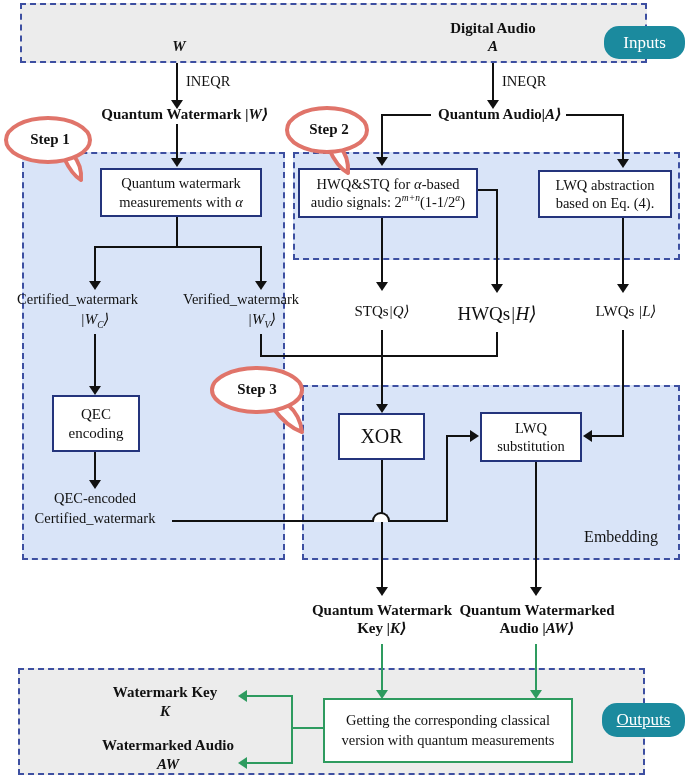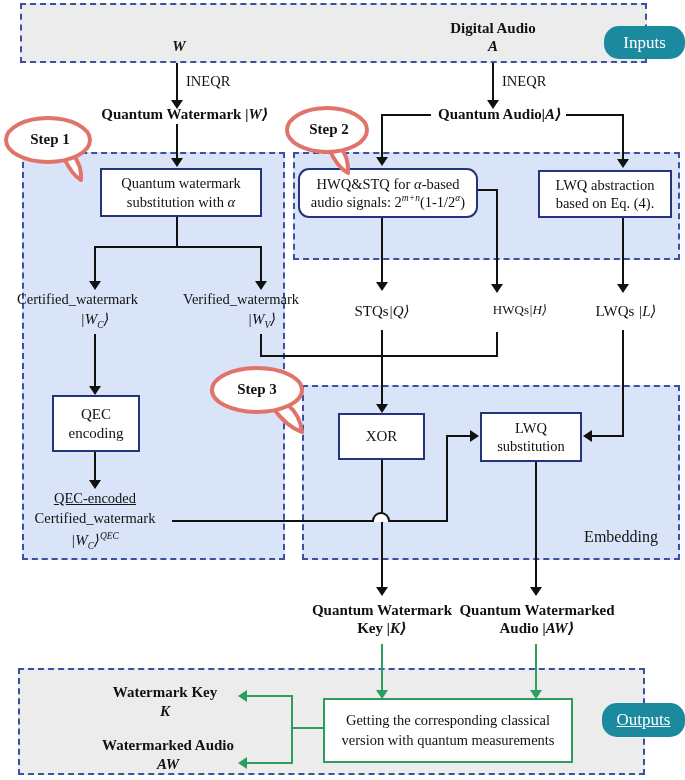--- a/index.html
+++ b/index.html
@@ -72,23 +72,23 @@
 
   <div class="hline" style="left:381px;top:114px;width:50px;"></div>
   <div class="vline" style="left:381px;top:114px;height:45px;"></div>
   <div class="ah ah-down" style="left:376px;top:157px;"></div>
   <div class="hline" style="left:566px;top:114px;width:58px;"></div>
   <div class="vline" style="left:622px;top:114px;height:47px;"></div>
   <div class="ah ah-down" style="left:617px;top:159px;"></div>
 
   <div class="pbox" style="left:100px;top:168px;width:162px;height:49px;">
     <div><span>Quantum watermark</span></div>
-    <div><span>substitution with </span><span class="it">α</span></div>
-  </div>
-  <div class="pbox" style="left:298px;top:168px;width:180px;height:50px;border-radius:11px;">
+    <div><span>measurements with </span><span class="it">α</span></div>
+  </div>
+  <div class="pbox" style="left:298px;top:168px;width:180px;height:50px;">
     <div><span>HWQ&amp;STQ for </span><span class="it">α</span><span>-based</span></div>
     <div><span>audio signals: 2</span><sup>m+n</sup><span>(1-1/2</span><sup>α</sup><span>)</span></div>
   </div>
   <div class="pbox" style="left:538px;top:170px;width:134px;height:48px;">
     <div>LWQ abstraction</div>
     <div>based on Eq. (4).</div>
   </div>
 
   <div class="vline" style="left:176px;top:217px;height:31px;"></div>
   <div class="hline" style="left:94px;top:246px;width:168px;"></div>
@@ -108,55 +108,52 @@
 
   <div class="vline" style="left:94px;top:334px;height:54px;"></div>
   <div class="ah ah-down" style="left:89px;top:386px;"></div>
   <div class="pbox" style="left:52px;top:395px;width:88px;height:57px;font-size:15px;">
     <div>QEC</div>
     <div>encoding</div>
   </div>
   <div class="vline" style="left:94px;top:452px;height:30px;"></div>
   <div class="ah ah-down" style="left:89px;top:480px;"></div>
 
-  <div class="lbl" style="left:20px;top:490px;width:150px;text-decoration:underline;">QEC-encoded</div>
+  <div class="lbl" style="left:20px;top:490px;width:150px;">QEC-encoded</div>
   <div class="lbl" style="left:10px;top:510px;width:170px;">Certified_watermark</div>
-  <div class="lbl ket" style="left:40px;top:531px;width:110px;font-size:15px;">
-    <span>|W</span><sub>C</sub><span>⟩</span><sup>QEC</sup>
-  </div>
 
   <div class="vline" style="left:260px;top:334px;height:23px;"></div>
   <div class="hline" style="left:260px;top:355px;width:238px;"></div>
   <div class="vline" style="left:496px;top:332px;height:25px;"></div>
 
   <div class="vline" style="left:381px;top:218px;height:66px;"></div>
   <div class="ah ah-down" style="left:376px;top:282px;"></div>
   <div class="lbl" style="left:332px;top:303px;width:100px;font-size:15px;">
     <span>STQs</span><span class="ket">|Q⟩</span>
   </div>
   <div class="hline" style="left:478px;top:189px;width:20px;"></div>
   <div class="vline" style="left:496px;top:189px;height:97px;"></div>
   <div class="ah ah-down" style="left:491px;top:284px;"></div>
-  <div class="lbl" style="left:447px;top:303px;width:100px;font-size:13px;text-align:right;">
+  <div class="lbl" style="left:447px;top:303px;width:100px;font-size:19px;">
     <span>HWQs</span><span class="ket">|H⟩</span>
   </div>
   <div class="vline" style="left:622px;top:218px;height:68px;"></div>
   <div class="ah ah-down" style="left:617px;top:284px;"></div>
   <div class="lbl" style="left:576px;top:303px;width:100px;font-size:15px;">
     <span>LWQs </span><span class="ket">|L⟩</span>
   </div>
 
   <div class="vline" style="left:381px;top:330px;height:76px;"></div>
   <div class="ah ah-down" style="left:376px;top:404px;"></div>
 
   <div class="vline" style="left:622px;top:330px;height:107px;"></div>
   <div class="hline" style="left:592px;top:435px;width:32px;"></div>
   <div class="ah ah-left" style="left:583px;top:430px;"></div>
 
-  <div class="pbox" style="left:338px;top:413px;width:87px;height:47px;font-size:15px;">
+  <div class="pbox" style="left:338px;top:413px;width:87px;height:47px;font-size:20px;">
     <div>XOR</div>
   </div>
   <div class="pbox" style="left:480px;top:412px;width:102px;height:50px;">
     <div>LWQ</div>
     <div>substitution</div>
   </div>
 
   <div class="vline" style="left:381px;top:460px;height:129px;"></div>
   <div class="ah ah-down" style="left:376px;top:587px;"></div>
 

